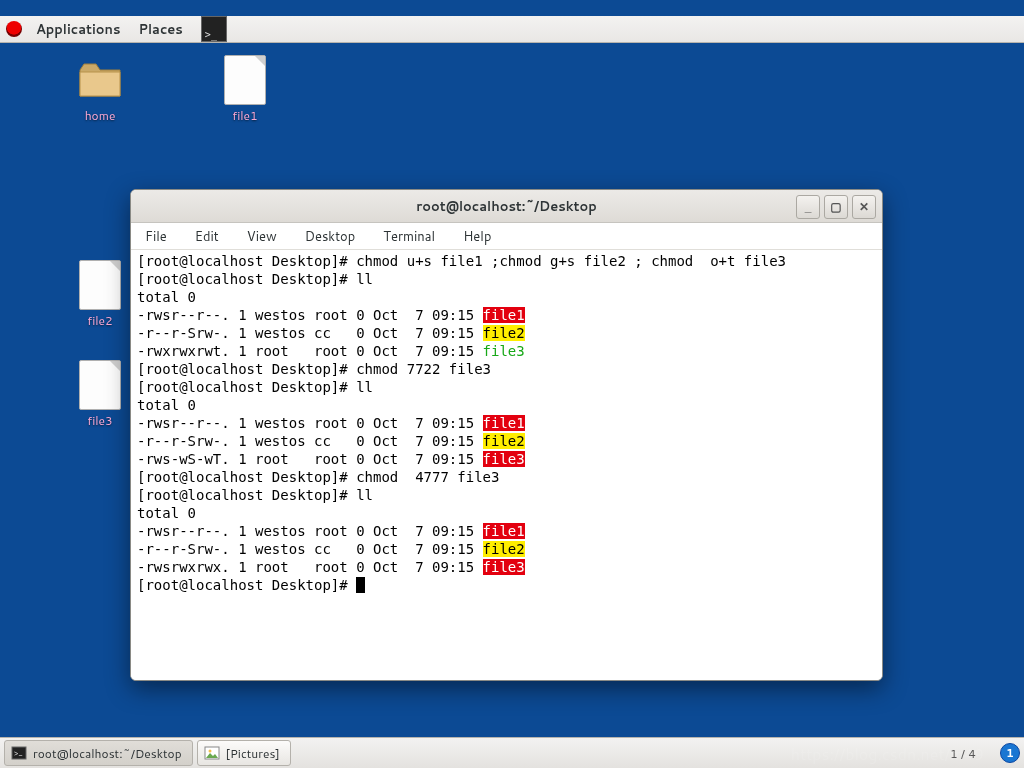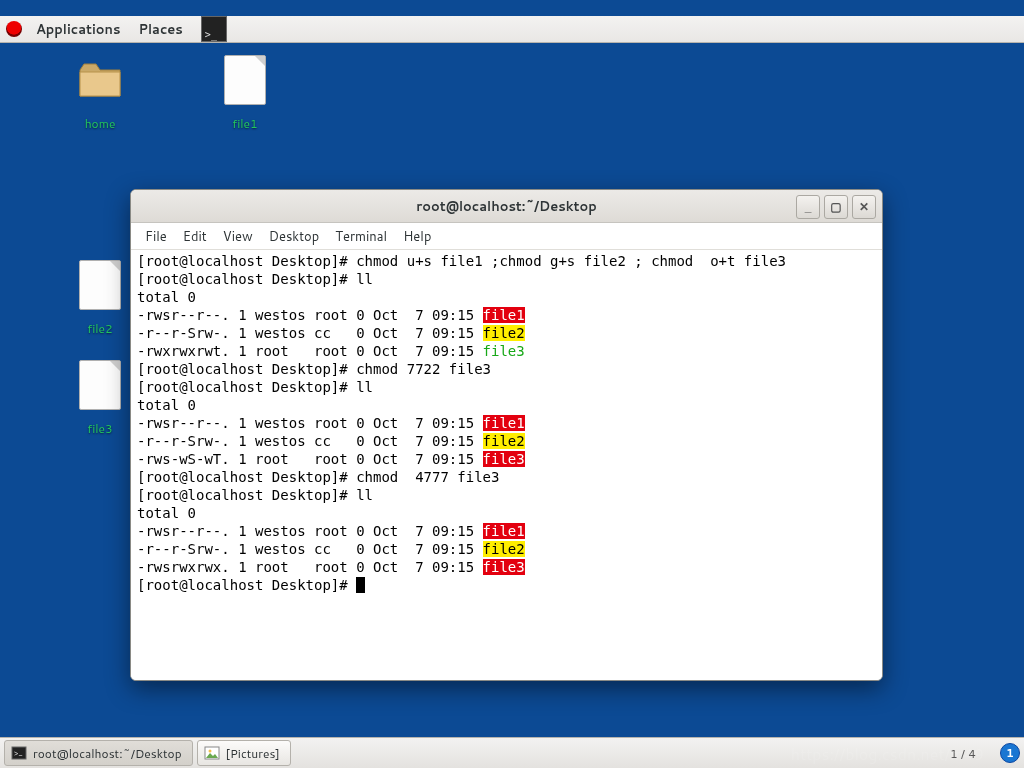--- a/index.html
+++ b/index.html
@@ -9,34 +9,34 @@
   .top-panel .sep{flex:1;}
   .top-panel .tray{display:flex;align-items:center;gap:14px;}
   .tray .ic{width:16px;height:16px;display:inline-flex;align-items:center;justify-content:center;}
   .redhat{width:16px;height:16px;border-radius:50%;background:radial-gradient(circle at 50% 40%,#e00 55%,#700 60%);margin-right:4px;}
   .top-panel .termlaunch{width:22px;height:22px;background:#222;border:1px solid #666;display:flex;align-items:flex-end;padding:1px;margin-left:8px;}
   .termlaunch .prompt{color:#ddd;font:10px monospace;padding-left:2px;}
   .tray .clock{font-weight:bold;}
   .tray .user{display:flex;align-items:center;gap:4px;font-weight:bold;}
   
   .desktop{position:absolute;top:26px;left:0;right:0;bottom:30px;}
-  .icon{position:absolute;width:80px;display:flex;flex-direction:column;align-items:center;gap:11px;color:#22c55e;text-shadow:0 1px 2px rgba(0,0,0,.6);font-size:12px;cursor:default;}
+  .icon{position:absolute;width:80px;display:flex;flex-direction:column;align-items:center;gap:3px;color:#f9a8d4;text-shadow:0 1px 2px rgba(0,0,0,.6);font-size:12px;cursor:default;}
   .icon .glyph{width:48px;height:48px;display:flex;align-items:center;justify-content:center;}
   .folder svg{width:48px;height:48px;}
   .trashcan{width:32px;height:42px;background:linear-gradient(#d0d0d0,#999);border-radius:5px 5px 3px 3px;border:1px solid #777;position:relative;}
   .trashcan:before{content:"";position:absolute;top:-6px;left:-3px;right:-3px;height:8px;background:linear-gradient(#e5e5e5,#bfbfbf);border:1px solid #777;border-radius:3px;}
   .trashcan .rib{position:absolute;top:6px;bottom:4px;width:2px;background:#7a7a7a;}
   .fileicon{width:40px;height:48px;background:#fdfdfd;border:1px solid #b0b0b0;border-radius:2px;position:relative;}
   .fileicon:after{content:"";position:absolute;top:0;right:0;width:0;height:0;border-left:10px solid transparent;border-top:10px solid #d0d0d0;}
   
   .window{position:absolute;left:130px;top:163px;width:751px;height:490px;background:#fff;border:1px solid #8a8a85;border-radius:6px;box-shadow:0 8px 24px rgba(0,0,0,.45);display:flex;flex-direction:column;overflow:hidden;}
   .titlebar{height:32px;background:linear-gradient(#eceae7,#dedbd6);border-bottom:1px solid #c6c4bf;display:flex;align-items:center;justify-content:center;position:relative;font-weight:bold;}
   .titlebar .btns{position:absolute;right:6px;top:5px;display:flex;gap:4px;}
   .titlebar .wbtn{width:22px;height:22px;background:linear-gradient(#f4f2ef,#dcd9d4);border:1px solid #aba8a2;border-radius:3px;display:flex;align-items:center;justify-content:center;font:bold 12px sans-serif;color:#555;}
-  .menubar{height:26px;display:flex;align-items:center;gap:0;padding:0 6px;border-bottom:1px solid #e0ded9;}
+  .menubar{height:26px;display:flex;align-items:center;gap:12px;padding:0 6px;border-bottom:1px solid #e0ded9;}
   .menubar .menuitem{padding:3px 8px;}
   .termbody{flex:1;overflow:auto;padding:2px 13px 6px 6px;font-family:"DejaVu Sans Mono","Liberation Mono",monospace;font-size:14px;line-height:18px;color:#000;background:#fff;white-space:pre;}
   .termbody::-webkit-scrollbar{width:12px;}
   .termbody::-webkit-scrollbar-thumb{background:#c8c5c0;border:1px solid #a6a39e;border-radius:2px;}
   .hl-red{background:#e3000f;color:#fff;}
   .hl-yellow{background:#ffee00;color:#000;}
   .fg-green{color:#18a818;}
   .cursor{display:inline-block;width:9px;height:16px;background:#000;vertical-align:text-bottom;}
   
   .bottom-panel{position:absolute;left:0;right:0;bottom:0;height:30px;background:linear-gradient(#f3f2f1,#e4e2df);border-top:1px solid #b7b4ae;display:flex;align-items:center;padding:0 4px;gap:4px;}

